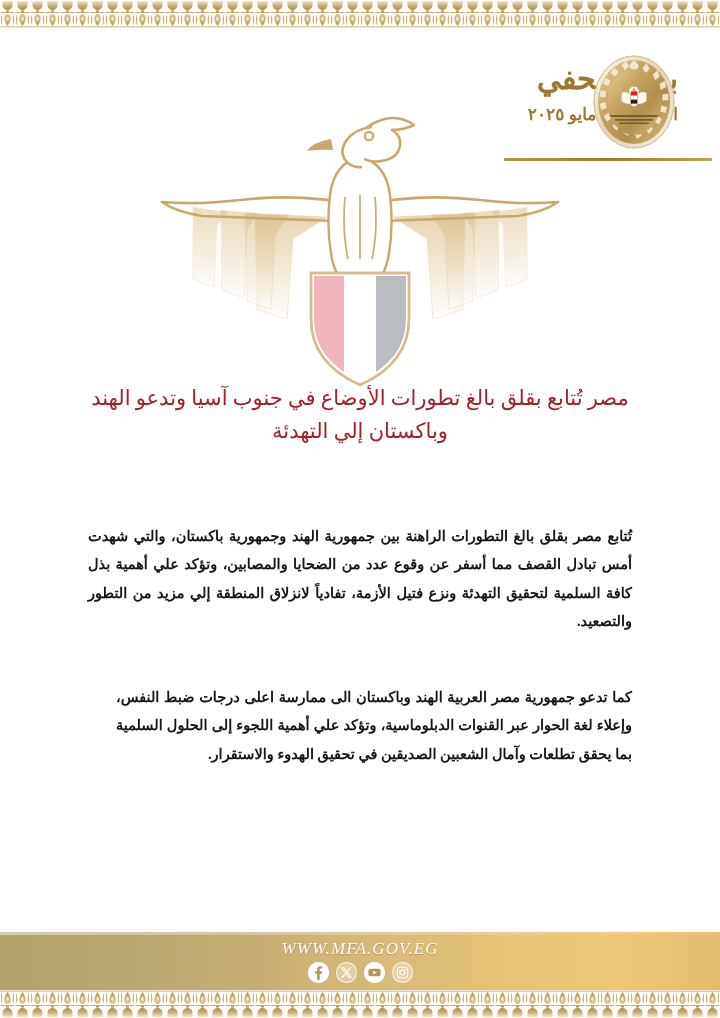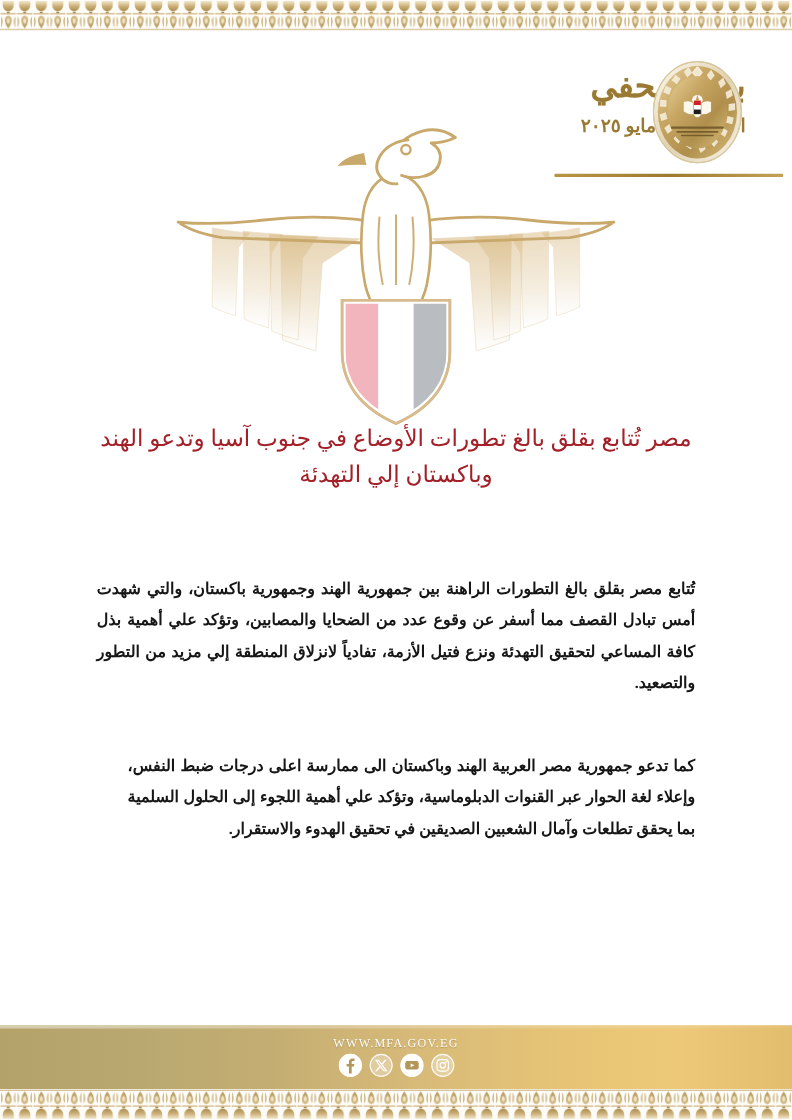--- a/index.html
+++ b/index.html
@@ -157,26 +157,27 @@
   }
   .footer-bar::before {
     content: "";
     position: absolute;
     top: 0; left: 0; right: 0;
     height: 3px;
     background: linear-gradient(90deg, rgba(255,255,255,.45), rgba(255,255,255,.05));
   }
   .site-url {
     font-family: "Liberation Serif", "DejaVu Serif", serif;
-    font-size: 11px;
+    font-size: 17px;
     letter-spacing: 1.1px;
     color: #ffffff;
     direction: ltr;
     font-weight: normal;
     text-shadow: 0 1px 1px rgba(90,70,20,.35);
+    font-style: italic;
   }
   .social-row {
     display: flex;
     gap: 7px;
     direction: ltr;
     align-items: center;
   }
   .social-icon {
     width: 21px; height: 21px;
     border-radius: 50%;
@@ -355,21 +356,21 @@
         <rect x="199" y="168" width="32" height="115" fill="#ffffff"></rect>
         <rect x="231" y="168" width="33" height="115" fill="#b9bcc1"></rect>
       </g>
       <path d="M166 168 h98 v46 q0 44 -49 66 q-49 -22 -49 -66 z" fill="none" stroke="#d7bb8c" stroke-width="2.4"></path>
     </svg>
   </div>
 
   <div class="headline">مصر تُتابع بقلق بالغ تطورات الأوضاع في جنوب آسيا وتدعو الهند وباكستان إلي التهدئة</div>
 
   <div class="body-copy">
-    <p class="para">تُتابع مصر بقلق بالغ التطورات الراهنة بين جمهورية الهند وجمهورية باكستان، والتي شهدت أمس تبادل القصف مما أسفر عن وقوع عدد من الضحايا والمصابين، وتؤكد علي أهمية بذل كافة المساعي لتحقيق التهدئة ونزع فتيل الأزمة، تفادياً لانزلاق المنطقة إلي مزيد من التطور والتصعيد.</p>
+    <p class="para">تُتابع مصر بقلق بالغ التطورات الراهنة بين جمهورية الهند وجمهورية باكستان، والتي شهدت أمس تبادل القصف مما أسفر عن وقوع عدد من الضحايا والمصابين، وتؤكد علي أهمية بذل كافة السلمية لتحقيق التهدئة ونزع فتيل الأزمة، تفادياً لانزلاق المنطقة إلي مزيد من التطور والتصعيد.</p>
     <p class="para">كما تدعو جمهورية مصر العربية الهند وباكستان الى ممارسة اعلى درجات ضبط النفس، وإعلاء لغة الحوار عبر القنوات الدبلوماسية، وتؤكد علي أهمية اللجوء إلى الحلول السلمية بما يحقق تطلعات وآمال الشعبين الصديقين في تحقيق الهدوء والاستقرار.</p>
   </div>
 
   <div class="footer-bar">
     <div class="site-url">WWW.MFA.GOV.EG</div>
     <div class="social-row">
 
       <span class="social-icon">
         <svg width="21" height="21" viewBox="0 0 24 24" xmlns="http://www.w3.org/2000/svg">
           <circle cx="12" cy="12" r="12" fill="#ffffff"></circle>

